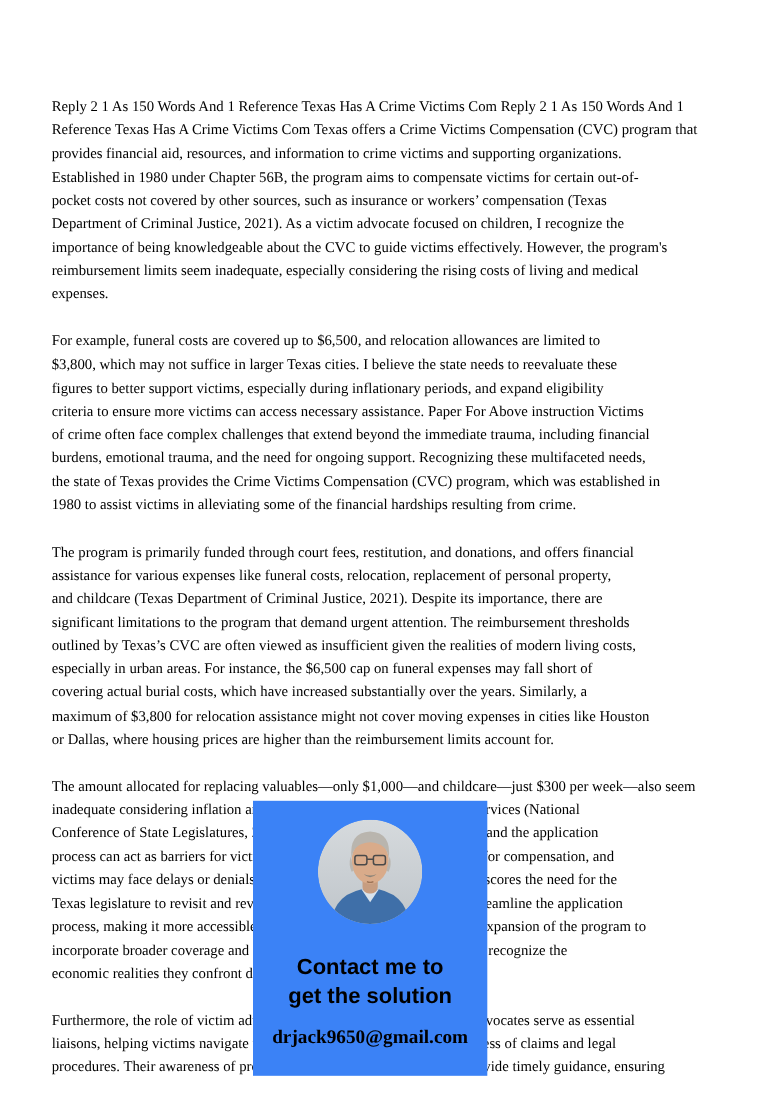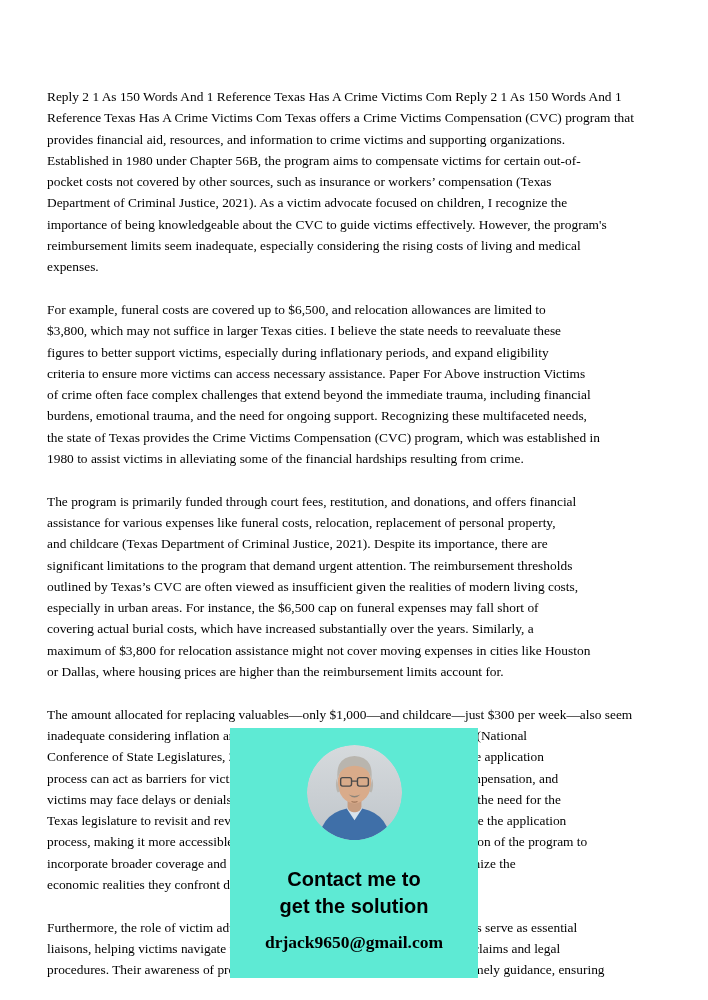--- a/index.html
+++ b/index.html
@@ -26,23 +26,23 @@
     margin-top: 48px;
   }
   .doc p {
     white-space: pre;
     margin: 0 0 21.3px 0;
   }
   .overlay {
     position: absolute;
     left: 230px;
     top: 728px;
-    width: 248px;
+    width: 213px;
     height: 250px;
-    background: #5eead4;
+    background: #3b82f6;
     display: flex;
     flex-direction: column;
     align-items: center;
   }
   .avatar {
     width: 95px;
     height: 95px;
     border-radius: 50%;
     overflow: hidden;
     margin-top: 17px;

